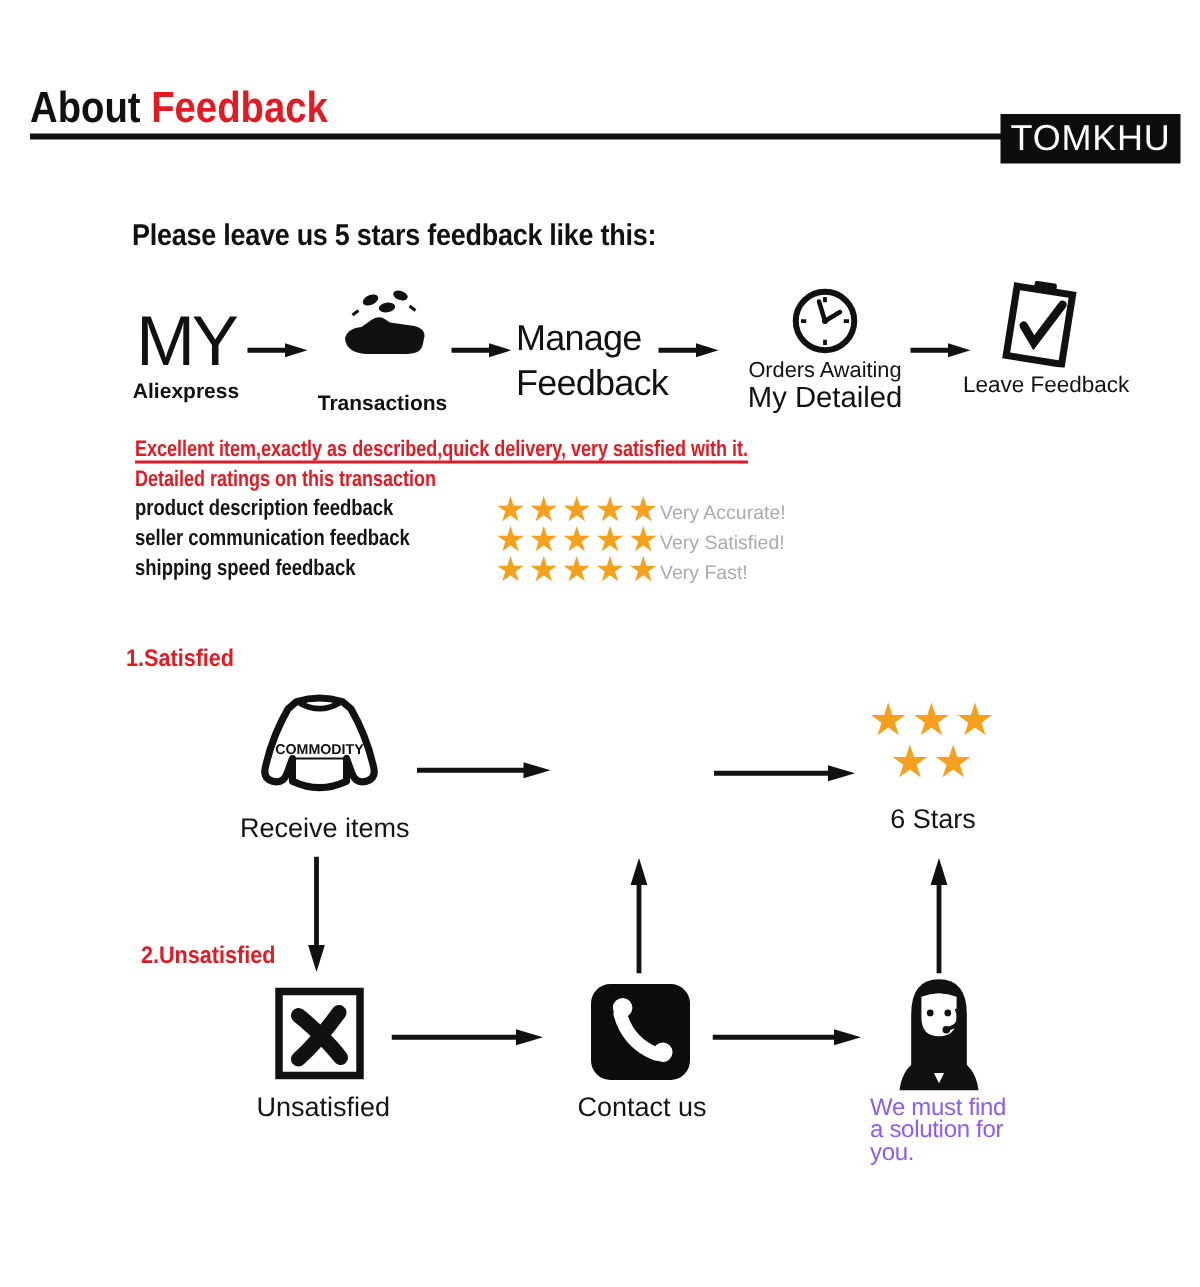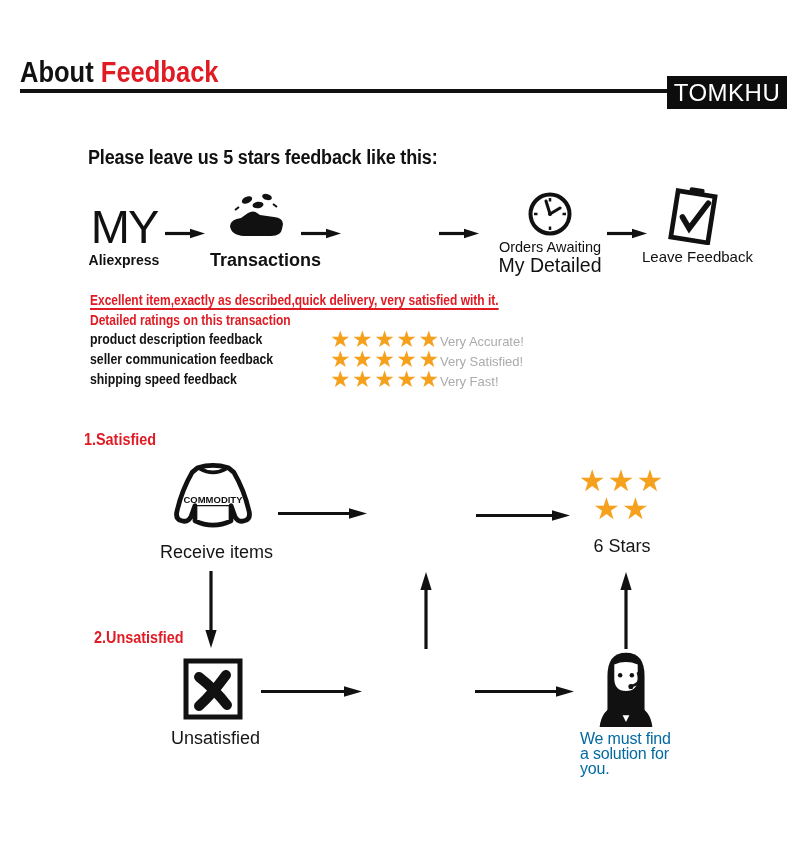--- a/index.html
+++ b/index.html
@@ -13,40 +13,40 @@
   .title .t-red{color:#e01b24;}
   .rule{background:#111;}
   .brand{background:#0d0d0d;color:#fff;display:flex;align-items:center;justify-content:center;
          font-size:24px;letter-spacing:.5px;}
 
   
   .h1{font-size:20px;font-weight:700;transform:scaleX(.9);transform-origin:left;white-space:nowrap;letter-spacing:-.2px;}
   .flow-node{text-align:center;}
   .my-title{font-size:47px;line-height:42px;letter-spacing:-2px;font-weight:400;}
   .my-sub{font-size:14px;font-weight:700;margin-top:4px;}
-  .node-label-b{font-size:18px;font-weight:700;margin-top:6px;white-space:nowrap;}
+  .node-label-b{font-size:14px;font-weight:700;margin-top:16px;white-space:nowrap;}
   .manage{font-size:24px;line-height:30px;letter-spacing:-.5px;}
   .clock-l1{font-size:14.5px;margin-top:2px;white-space:nowrap;}
   .clock-l2{font-size:19.5px;line-height:1.05;white-space:nowrap;}
   .node-label-r{font-size:15px;margin-top:3px;white-space:nowrap;}
 
   .cmp{font-size:15px;font-weight:700;color:#e01b24;transform:scaleX(.8);transform-origin:left;white-space:nowrap;}
   .review-underline{text-decoration:underline;text-underline-offset:3px;text-decoration-thickness:1.5px;}
   .row-label{font-size:15px;font-weight:700;color:#141414;transform:scaleX(.82);transform-origin:left;white-space:nowrap;}
   .row-stars{font-size:23px;line-height:22px;letter-spacing:1.5px;color:#f5a11d;white-space:nowrap;}
   .row-note{font-size:13px;color:#ababab;white-space:nowrap;text-align:center;}
 
   
   .case-label{font-size:16px;font-weight:700;color:#e01b24;transform:scaleX(.9);transform-origin:left;white-space:nowrap;}
   .big-node{text-align:center;}
   .big-label{font-size:18px;margin-top:6px;white-space:nowrap;color:#151515;}
   .stars-big{color:#f5a11d;font-size:30px;line-height:28px;letter-spacing:2px;text-align:center;}
   .phone-wrap{display:flex;justify-content:center;}
   .solution-text{text-align:left;padding-left:2px;margin-top:4px;}
-  .solution-text div{font-size:16px;line-height:15px;letter-spacing:-.2px;white-space:nowrap;color:#0369a1;}
+  .solution-text div{font-size:16px;line-height:15px;letter-spacing:-.2px;white-space:nowrap;color:#8b5cf6;}
 
   svg{display:block;margin:0 auto;}
   .arrow line{stroke:#111;stroke-width:3.2;}
   .arrow polygon{fill:#111;}
 </style>
 </head>
 <body>
 
 <div id="page">
 
@@ -80,20 +80,21 @@
       <path d="M4 34 q1-7 11-8 l7-5 q5-3 9 0 l3 2 14 2 q9 1 9 7 l-1 5 q-1 7-11 7 l-27 0 q-13-1-14-10z" fill="#111"></path>
     </svg>
     <div class="node-label-b">Transactions</div>
   </div>
 
   <svg class="abs arrow" style="left:300px;top:227px;" width="42" height="13" viewBox="0 0 42 13">
     <line x1="1" y1="6.5" x2="27" y2="6.5"></line>
       <polygon points="41,6.5 26,1.8 26,11.2"></polygon>
   </svg>
 
+  <div class="abs manage" style="left:344px;top:211px;width:112px;">Manage Feedback</div>
 
   <svg class="abs arrow" style="left:438px;top:227px;" width="42" height="13" viewBox="0 0 42 13">
     <line x1="1" y1="6.5" x2="27" y2="6.5"></line>
       <polygon points="41,6.5 26,1.8 26,11.2"></polygon>
   </svg>
 
   <div class="abs flow-node" style="left:494px;top:191px;width:112px;">
     <svg width="46" height="46" viewBox="0 0 46 46">
       <circle cx="23" cy="23" r="19.5" fill="#fff" stroke="#111" stroke-width="4"></circle>
       <line x1="23" y1="7" x2="23" y2="10.5" stroke="#111" stroke-width="2.5"></line>
@@ -190,20 +191,33 @@
       <path d="M44 19 C36 30 26 42 17 50" stroke="#111" stroke-width="10" fill="none" stroke-linecap="round"></path>
     </svg>
     <div class="big-label" style="margin-top:8px;">Unsatisfied</div>
   </div>
 
   <svg class="abs arrow" style="left:261px;top:684px;" width="102" height="15" viewBox="0 0 102 15">
     <line x1="0" y1="7.5" x2="84" y2="7.5"></line>
       <polygon points="101,7.5 83,2.2 83,12.8"></polygon>
   </svg>
 
+  <div class="abs big-node" style="left:385px;top:656px;width:84px;">
+    <div class="phone-wrap">
+      <svg width="66" height="64" viewBox="0 0 66 64">
+        <rect x="0" y="0" width="66" height="64" rx="13" fill="#0c0c0c"></rect>
+        <g transform="rotate(-42 33 32)">
+          <circle cx="35" cy="12" r="6.5" fill="#fff"></circle>
+          <circle cx="35" cy="52" r="6.5" fill="#fff"></circle>
+          <path d="M31 14 q-9 18 0 36" stroke="#fff" stroke-width="9" fill="none" stroke-linecap="round"></path>
+        </g>
+      </svg>
+    </div>
+    <div class="big-label" style="margin-top:8px;">Contact us</div>
+  </div>
 
   <svg class="abs arrow" style="left:475px;top:684px;" width="100" height="15" viewBox="0 0 100 15">
     <line x1="0" y1="7.5" x2="82" y2="7.5"></line>
       <polygon points="99,7.5 81,2.2 81,12.8"></polygon>
   </svg>
 
   <div class="abs big-node" style="left:578px;top:645px;width:96px;">
     <svg width="66" height="82" viewBox="0 0 66 84">
       <path d="M14 72 L14 32 Q14 8 33 8 Q52 8 52 32 L52 72 Z" fill="#111"></path>
       <path d="M21 20 Q33 15 45 20 L45 34 Q45 47 33 47 Q21 47 21 34 Z" fill="#fff"></path>

